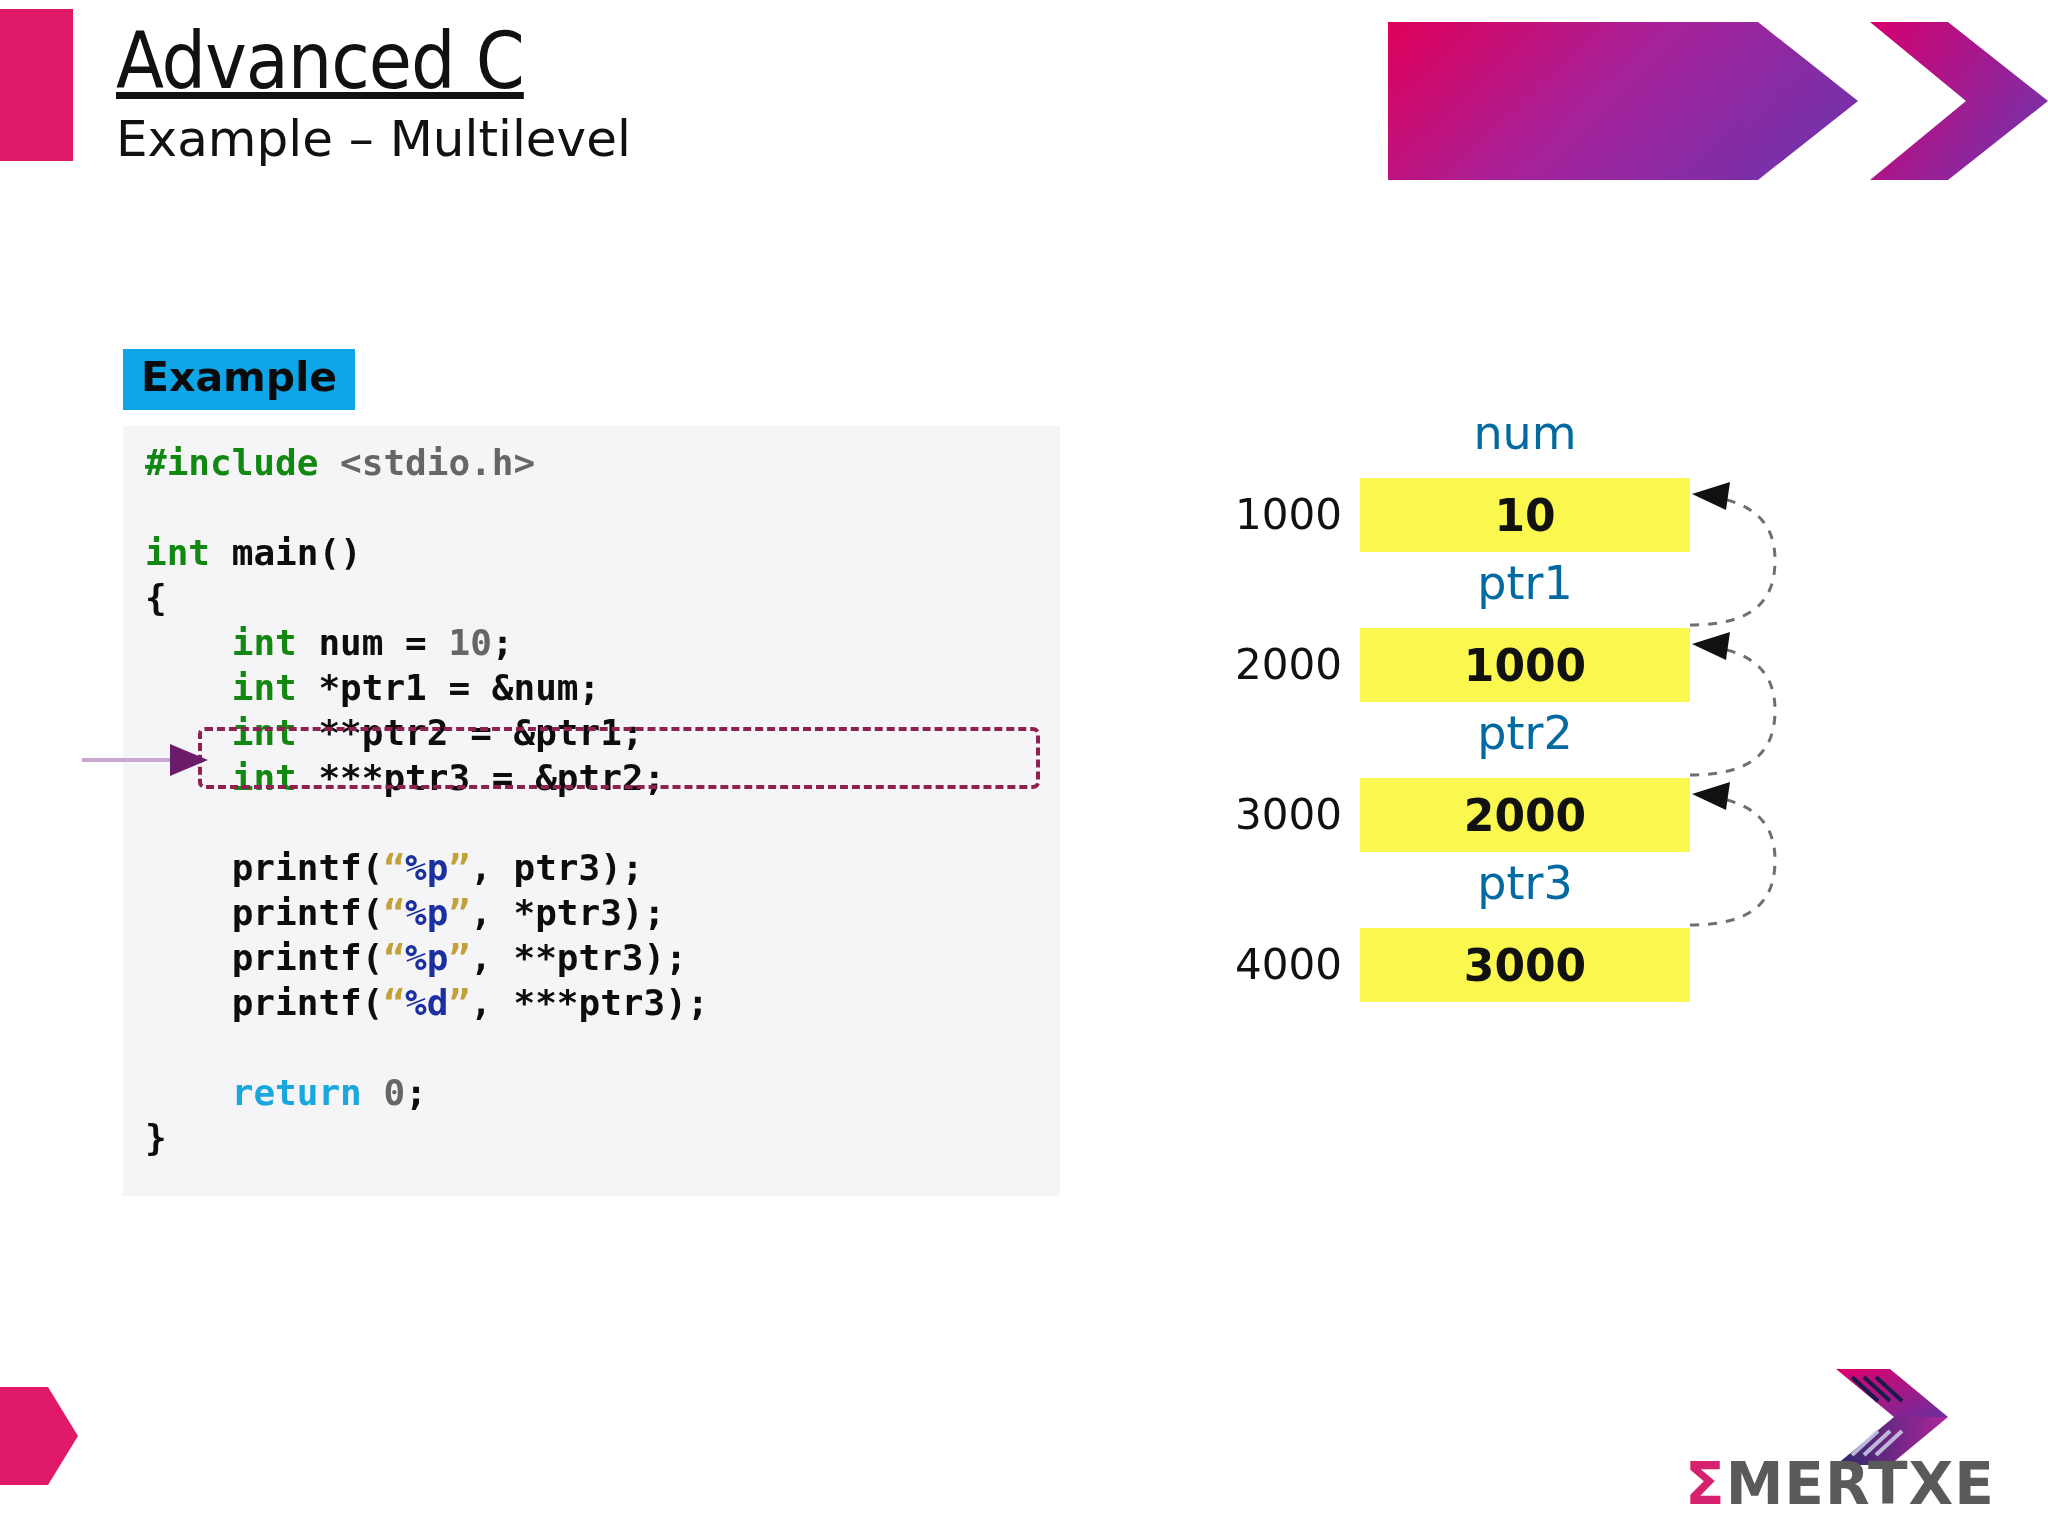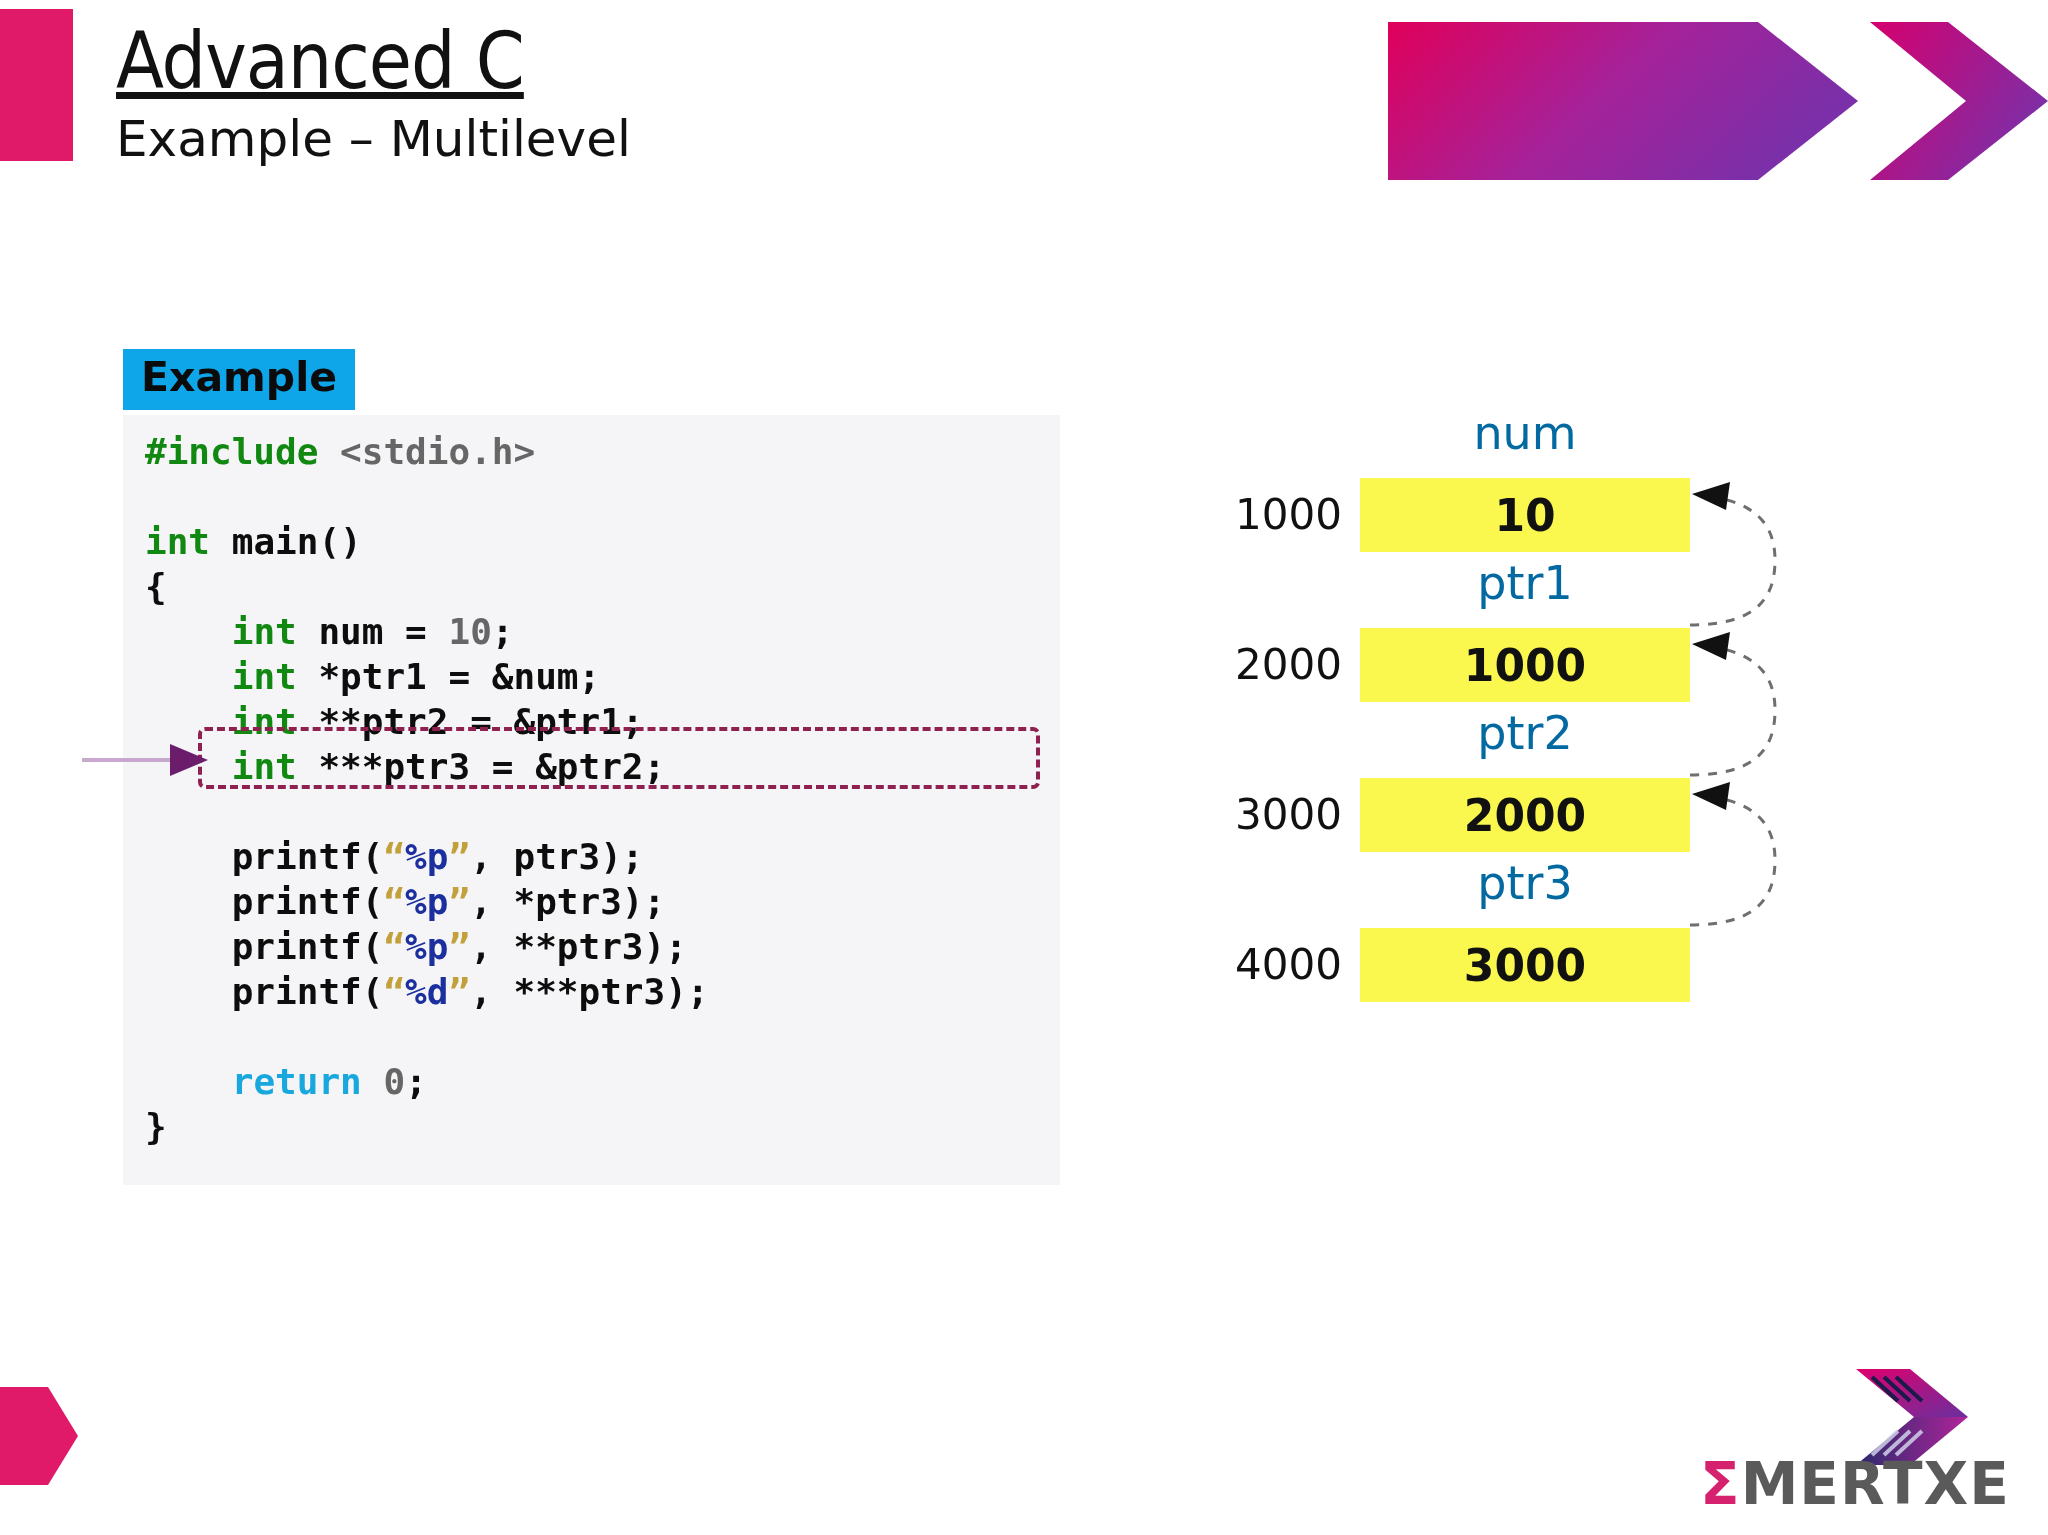--- a/index.html
+++ b/index.html
@@ -81,21 +81,21 @@
     font-weight: bold;
     color: #0b0b0b;
     font-family: "DejaVu Sans", sans-serif;
     line-height: 1.05;
   }
 
   
   .code-panel {
     position: absolute;
     left: 123px;
-    top: 415px;
+    top: 426px;
     width: 937px;
     height: 770px;
     background: #f5f5f7;
   }
   .code-body {
     position: absolute;
     left: 22px;
     top: 14px;
     font-family: "DejaVu Sans Mono", monospace;
     font-size: 36px;
@@ -194,24 +194,25 @@
     left: 0;
     top: 0;
     width: 700px;
     height: 750px;
     pointer-events: none;
   }
 
   
   .logo {
     position: absolute;
-    right: 28px;
+    right: 48px;
     bottom: 18px;
     width: 320px;
     height: 148px;
+    text-align: center;
   }
   .logo-text {
     position: absolute;
     left: 0;
     bottom: 4px;
     width: 320px;
     font-family: "DejaVu Sans", sans-serif;
     font-size: 58px;
     font-weight: bold;
     letter-spacing: 1px;

